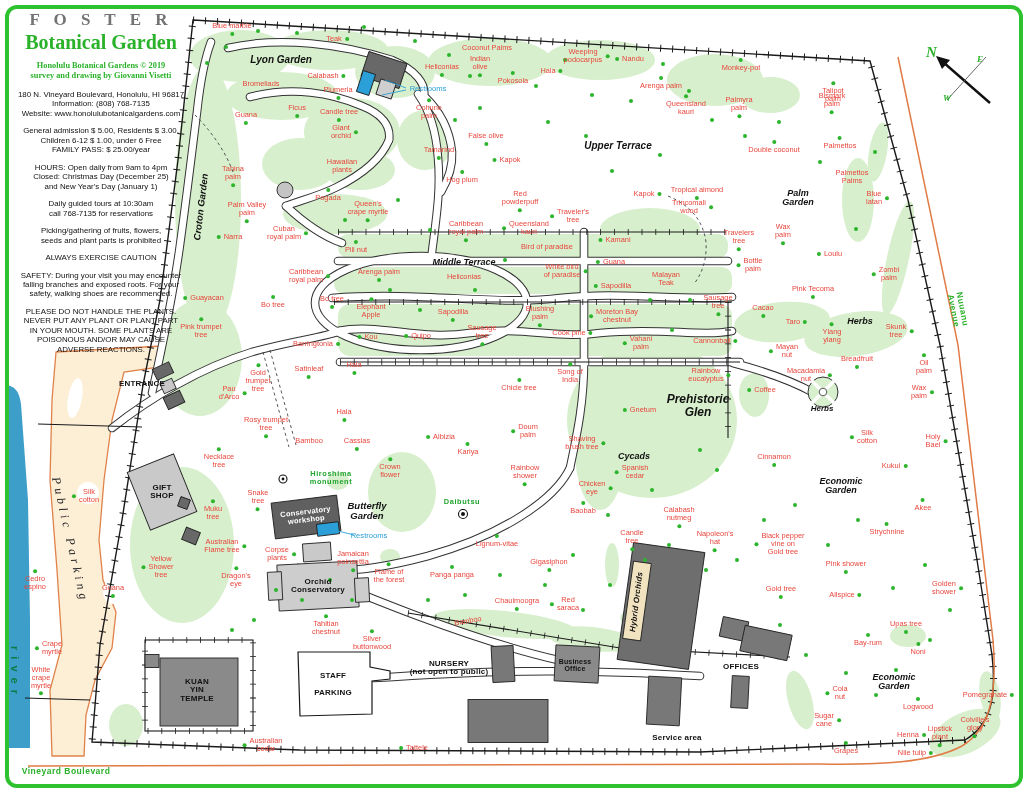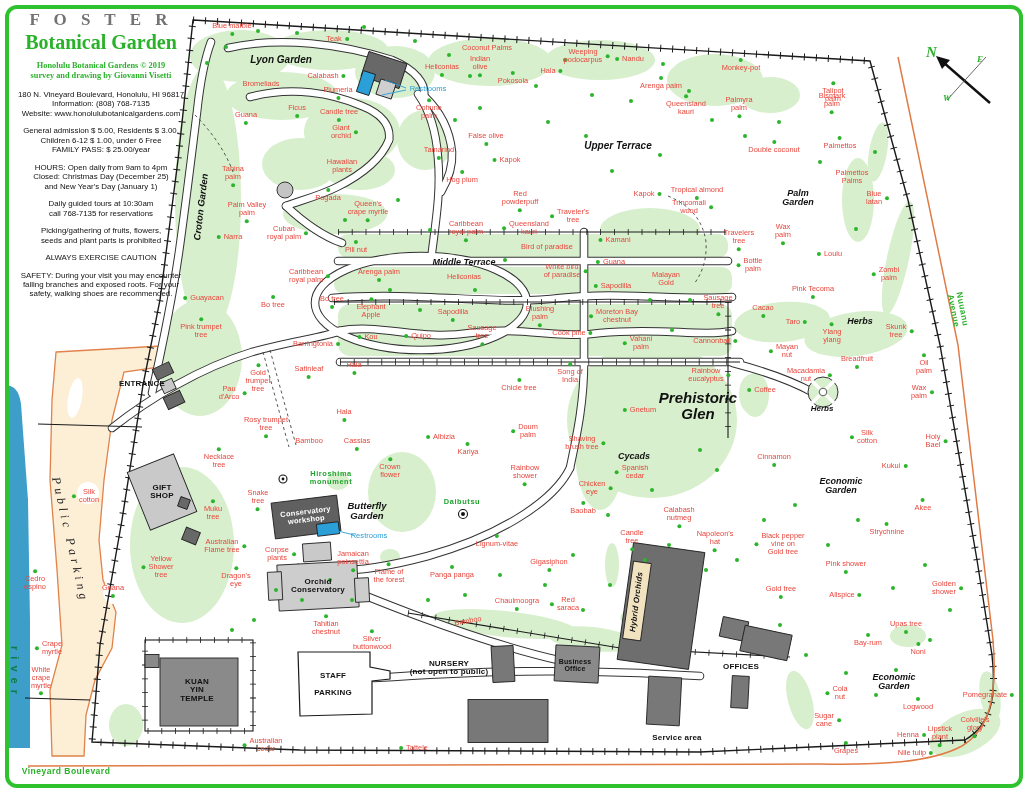--- a/index.html
+++ b/index.html
@@ -244,20 +244,25 @@
 Closed: Christmas Day (December 25)
 and New Year's Day (January 1)</div>
     <div class="para">Daily guided tours at 10:30am
 call 768-7135 for reservations</div>
     <div class="para">Picking/gathering of fruits, flowers,
 seeds and plant parts is prohibited</div>
     <div class="para">ALWAYS EXERCISE CAUTION</div>
     <div class="para">SAFETY: During your visit you may encounter
 falling branches and exposed roots. For your
 safety, walking shoes are recommended.</div>
+    <div class="para">PLEASE DO NOT HANDLE THE PLANTS.
+NEVER PUT ANY PLANT OR PLANT PART
+IN YOUR MOUTH.  SOME PLANTS ARE
+POISONOUS AND/OR MAY CAUSE
+ADVERSE REACTIONS.</div>
   </div>
 
   <div id="labels">
       <div class="lbl plant" style="left: 232px; top: 26px; transform: translate(-50%, -50%);">Blue marble<span class="dot b"></span></div>
       <div class="lbl plant" style="left: 334px; top: 39px; transform: translate(-50%, -50%);">Teak<span class="dot r"></span></div>
       <div class="lbl plant" style="left: 487px; top: 48px; transform: translate(-50%, -50%);">Coconut Palms</div>
       <div class="lbl plant" style="left: 583px; top: 56px; transform: translate(-50%, -50%);">Weeping
 podocarpus<span class="dot r"></span></div>
       <div class="lbl plant" style="left: 633px; top: 59px; transform: translate(-50%, -50%);">Nandu<span class="dot l"></span></div>
       <div class="lbl plant" style="left: 442px; top: 67px; transform: translate(-50%, -50%);">Heliconias<span class="dot b"></span></div>
@@ -333,21 +338,21 @@
       <div class="lbl plant" style="left: 464px; top: 277px; transform: translate(-50%, -50%);">Heliconias</div>
       <div class="lbl plant" style="left: 562px; top: 271px; transform: translate(-50%, -50%);">White bird
 of paradise<span class="dot r"></span></div>
       <div class="lbl plant" style="left: 379px; top: 272px; transform: translate(-50%, -50%);">Arenga palm<span class="dot b"></span></div>
       <div class="lbl plant" style="left: 306px; top: 276px; transform: translate(-50%, -50%);">Caribbean
 royal palm<span class="dot r"></span></div>
       <div class="lbl plant" style="left: 889px; top: 274px; transform: translate(-50%, -50%);">Zombi
 palm<span class="dot l"></span></div>
       <div class="lbl plant" style="left: 616px; top: 286px; transform: translate(-50%, -50%);">Sapodilla<span class="dot l"></span></div>
       <div class="lbl plant" style="left: 666px; top: 279px; transform: translate(-50%, -50%);">Malayan
-Gold</div>
+Teak</div>
       <div class="lbl plant" style="left: 813px; top: 289px; transform: translate(-50%, -50%); text-align: right;">Pink Tecoma<span class="dot b"></span></div>
       <div class="lbl plant" style="left: 207px; top: 298px; transform: translate(-50%, -50%);">Guayacan<span class="dot l"></span></div>
       <div class="lbl plant" style="left: 273px; top: 305px; transform: translate(-50%, -50%);">Bo tree<span class="dot a"></span></div>
       <div class="lbl plant" style="left: 332px; top: 299px; transform: translate(-50%, -50%);">Bo tree<span class="dot b"></span></div>
       <div class="lbl plant" style="left: 718px; top: 302px; transform: translate(-50%, -50%);">Sausage
 tree<span class="dot b"></span></div>
       <div class="lbl plant" style="left: 763px; top: 308px; transform: translate(-50%, -50%);">Cacao<span class="dot b"></span></div>
       <div class="lbl plant" style="left: 371px; top: 311px; transform: translate(-50%, -50%);">Elephant
 Apple<span class="dot a"></span></div>
       <div class="lbl plant" style="left: 453px; top: 312px; transform: translate(-50%, -50%);">Sapodilla<span class="dot b"></span></div>
@@ -494,21 +499,21 @@
 cedar<span class="dot l"></span></div>
       <div class="lbl plant" style="left: 417px; top: 748px; transform: translate(-50%, -50%);">Tattele<span class="dot l"></span></div>
       <div class="lbl plant" style="left: 846px; top: 751px; transform: translate(-50%, -50%);">Grapes<span class="dot a"></span></div>
       <div class="lbl plant" style="left: 912px; top: 753px; transform: translate(-50%, -50%);">Nile tulip<span class="dot r"></span></div>
       <div class="lbl area" style="left: 281px; top: 60px; font-size: 10px; transform: translate(-50%, -50%);">Lyon Garden</div>
       <div class="lbl area" style="left: 201px; top: 207px; font-size: 9.5px; transform: translate(-50%, -50%) rotate(-83deg);">Croton Garden</div>
       <div class="lbl area" style="left: 618px; top: 146px; font-size: 10px; transform: translate(-50%, -50%);">Upper Terrace</div>
       <div class="lbl area" style="left: 464px; top: 263px; font-size: 9px; transform: translate(-50%, -50%);">Middle Terrace</div>
       <div class="lbl area" style="left: 798px; top: 198px; font-size: 9px; transform: translate(-50%, -50%);">Palm
 Garden</div>
-      <div class="lbl area" style="left: 698px; top: 406px; font-size: 15px; transform: translate(-50%, -50%);">Prehistoric
+      <div class="lbl area" style="left: 698px; top: 406px; font-size: 12px; transform: translate(-50%, -50%);">Prehistoric
 Glen</div>
       <div class="lbl area" style="left: 634px; top: 457px; font-size: 9px; transform: translate(-50%, -50%);">Cycads</div>
       <div class="lbl area" style="left: 367px; top: 511px; font-size: 9.5px; transform: translate(-50%, -50%);">Butterfly
 Garden</div>
       <div class="lbl area" style="left: 860px; top: 322px; font-size: 9px; transform: translate(-50%, -50%);">Herbs</div>
       <div class="lbl area" style="left: 822px; top: 409px; font-size: 8px; transform: translate(-50%, -50%);">Herbs</div>
       <div class="lbl area" style="left: 841px; top: 486px; font-size: 9px; transform: translate(-50%, -50%);">Economic
 Garden</div>
       <div class="lbl area" style="left: 894px; top: 682px; font-size: 9px; transform: translate(-50%, -50%);">Economic
 Garden</div>

